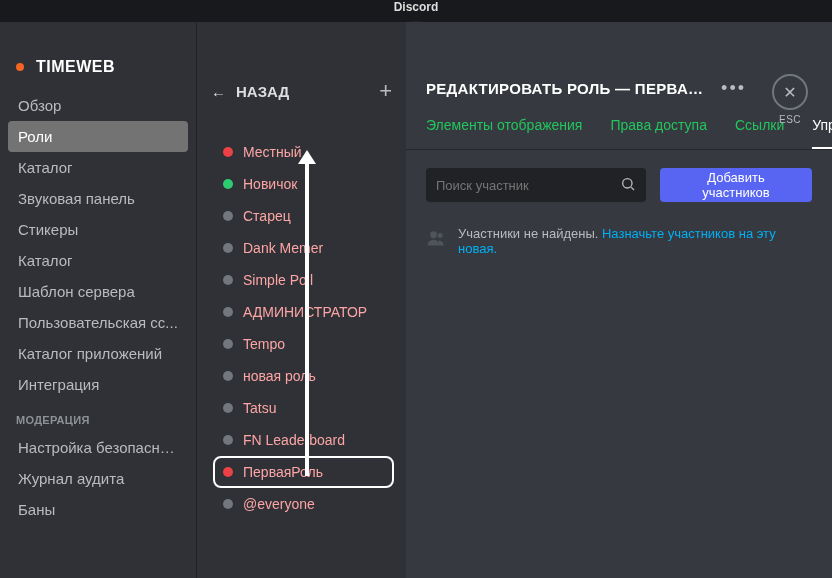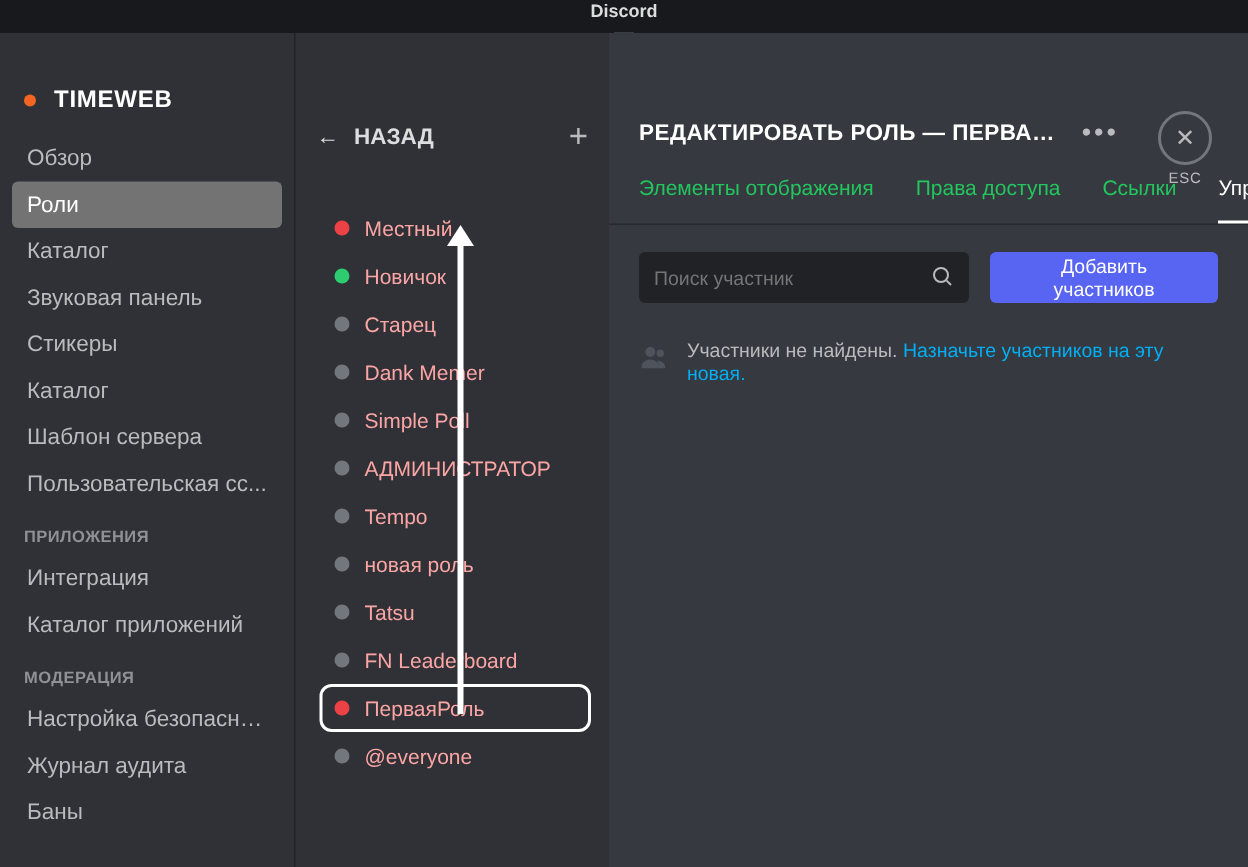--- a/index.html
+++ b/index.html
@@ -61,23 +61,22 @@
       <span>TIMEWEB</span>
     </div>
     <div class="navitem">Обзор</div>
     <div class="navitem active">Роли</div>
     <div class="navitem">Каталог</div>
     <div class="navitem">Звуковая панель</div>
     <div class="navitem">Стикеры</div>
     <div class="navitem">Каталог</div>
     <div class="navitem">Шаблон сервера</div>
     <div class="navitem">Пользовательская сс...</div>
-    <div class="cat">ПРИЛОЖЕНИЯ</div>
+    <div class="navitem">Каталог приложений</div>
     <div class="navitem">Интеграция</div>
-    <div class="navitem">Каталог приложений</div>
     <div class="cat">МОДЕРАЦИЯ</div>
     <div class="navitem">Настройка безопасно...</div>
     <div class="navitem">Журнал аудита</div>
     <div class="navitem">Баны</div>
   </div>
 
   <div class="col2">
     <div class="backrow">
       <div class="backlbl">
         <span>←</span>

